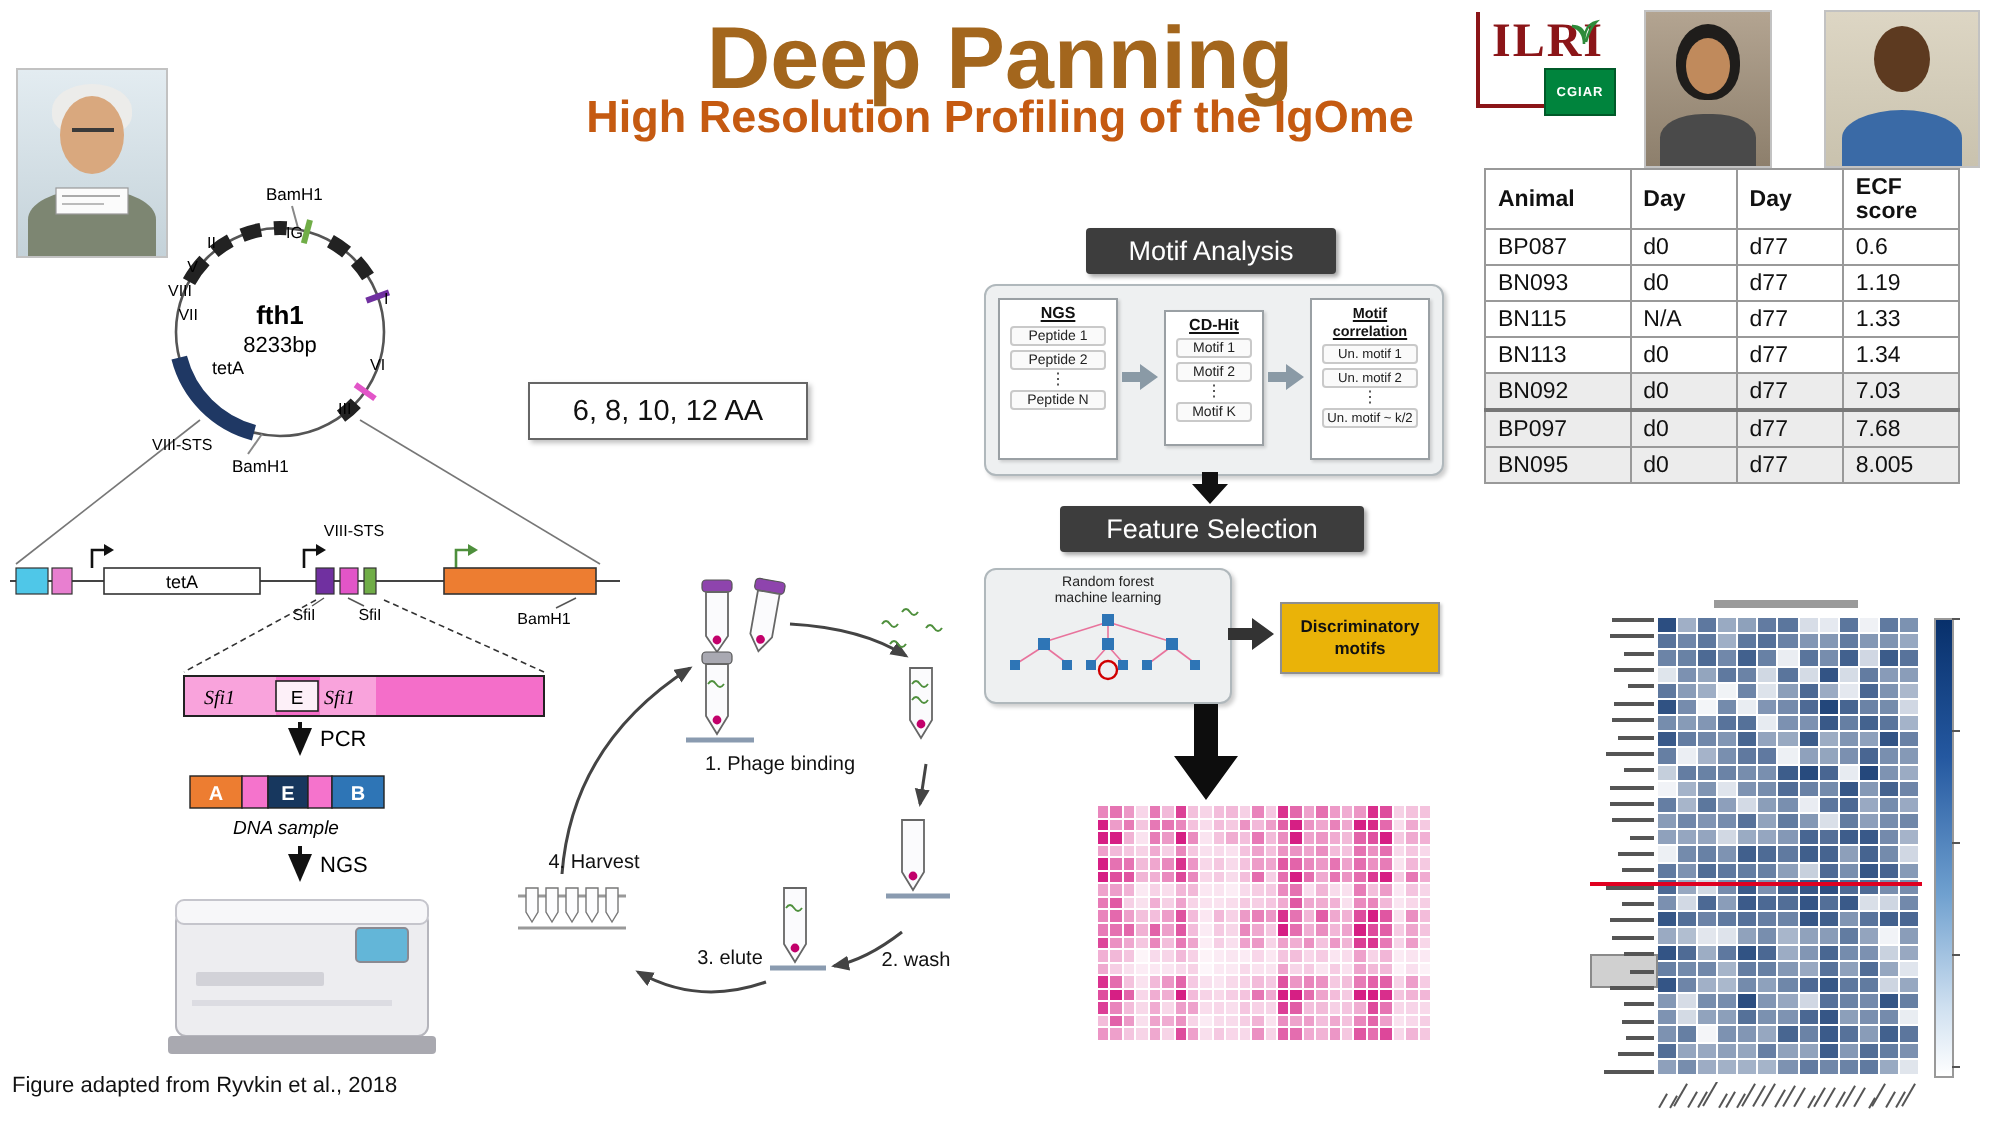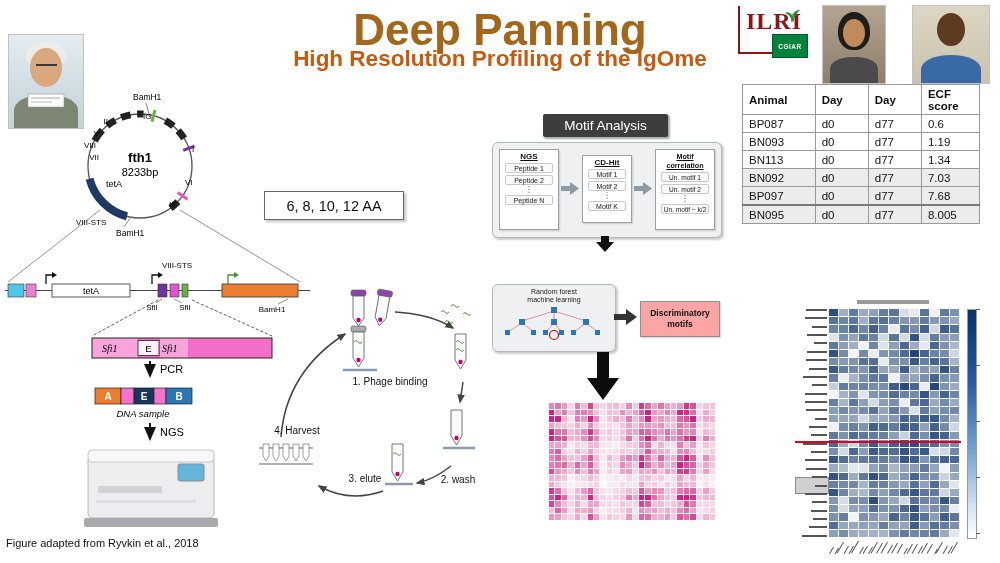--- a/index.html
+++ b/index.html
@@ -46,21 +46,21 @@
   #aa-box{left:264px;top:191px;width:138px;height:27px;}
 
   
   .pill{background:#3d3d3d;color:#fff;display:flex;align-items:center;justify-content:center;font-size:13.5px;border-radius:2px;box-shadow:1.5px 1.5px 2px rgba(0,0,0,.35);}
   .flow-panel{background:#eef0f1;border:1px solid #b0b8bc;border-radius:6px;box-shadow:1.5px 1.5px 2px rgba(0,0,0,.2);}
   .flow-box{position:absolute;background:#fff;border:1px solid #9aa0a4;box-shadow:1px 1px 1.5px rgba(0,0,0,.15);text-align:center;padding:2px 1px;box-sizing:border-box;}
   .flow-box-title{font-weight:bold;text-decoration:underline;font-size:8px;margin-bottom:1px;}
   .flow-item{border:1px solid #c9c9c9;background:#fafafa;border-radius:2px;margin:2px 4px;padding:.5px 0;font-size:7px;color:#222;}
   .flow-ellipsis{font-size:8px;line-height:.8;color:#333;}
   .rf-text{font-size:7px;line-height:1.2;text-align:center;margin-top:3px;color:#222;}
-  .disc-box{background:#fca5a5;border:1px solid #8f8f8f;box-shadow:1px 1px 1.5px rgba(0,0,0,.2);display:flex;flex-direction:column;align-items:center;justify-content:center;font-weight:bold;font-size:8.5px;line-height:1.25;text-align:center;}
+  .disc-box{background:#eab308;border:1px solid #8f8f8f;box-shadow:1px 1px 1.5px rgba(0,0,0,.2);display:flex;flex-direction:column;align-items:center;justify-content:center;font-weight:bold;font-size:8.5px;line-height:1.25;text-align:center;}
 
   
   #pink-heatmap{left:549px;top:403px;width:166px;height:117px;display:grid;gap:1px;background:#fff;}
   #pink-heatmap div{min-width:0;min-height:0;}
   .bh{left:795px;top:297px;width:198px;height:262px;}
   #bh-title-bar{position:absolute;left:62px;top:3px;width:72px;height:4px;background:#9a9a9a;}
   #bh-labels{position:absolute;left:2px;top:12px;width:30px;height:228px;display:flex;flex-direction:column;justify-content:space-between;align-items:flex-end;z-index:2;}
   .bh-dash{height:2px;background:#555;}
   #bh-highlight{position:absolute;left:0;top:180px;width:32px;height:15px;background:#d0d0d0;border:1px solid #8a8a8a;z-index:1;}
   #bh-body{position:absolute;left:34px;top:12px;width:130px;height:228px;display:grid;gap:1px;background:#fff;}
@@ -330,20 +330,21 @@
       <div class="flow-item" style="font-size:6.6px;">Un. motif 2</div>
       <div class="flow-ellipsis">⋮</div>
       <div class="flow-item" style="font-size:6.6px;">Un. motif ~ k/2</div>
     </div>
   </div>
 
   <svg class="abs" style="left:596px;top:236px" width="18" height="16">
       <path d="M5,0 h8 v6 h5 l-9,10 -9,-10 h5 z" fill="#111"></path>
     </svg>
 
+  <div class="abs pill" style="left:530px;top:253px;width:152px;height:23px;">Feature Selection</div>
 
   <div class="abs flow-panel" style="left:492px;top:284px;width:122px;height:66px;">
     <div class="rf-text">
       <div>Random forest</div>
       <div>machine learning</div>
     </div>
     <svg width="116" height="38" style="display:block;margin:0 auto;">
       <g stroke="#e8739c" stroke-width="0.8">
         <line x1="58" y1="6" x2="26" y2="16"></line>
           <line x1="58" y1="6" x2="58" y2="16"></line>
@@ -869,20 +870,26 @@
           <td>BP087</td>
           <td>d0</td>
           <td>d77</td>
           <td>0.6</td>
         </tr>
         <tr>
           <td>BN093</td>
           <td>d0</td>
           <td>d77</td>
           <td>1.19</td>
+        </tr>
+        <tr>
+          <td>BN115</td>
+          <td>N/A</td>
+          <td>d77</td>
+          <td>1.33</td>
         </tr>
         <tr>
           <td>BN113</td>
           <td>d0</td>
           <td>d77</td>
           <td>1.34</td>
         </tr>
         <tr class="hl">
           <td>BN092</td>
           <td>d0</td>

